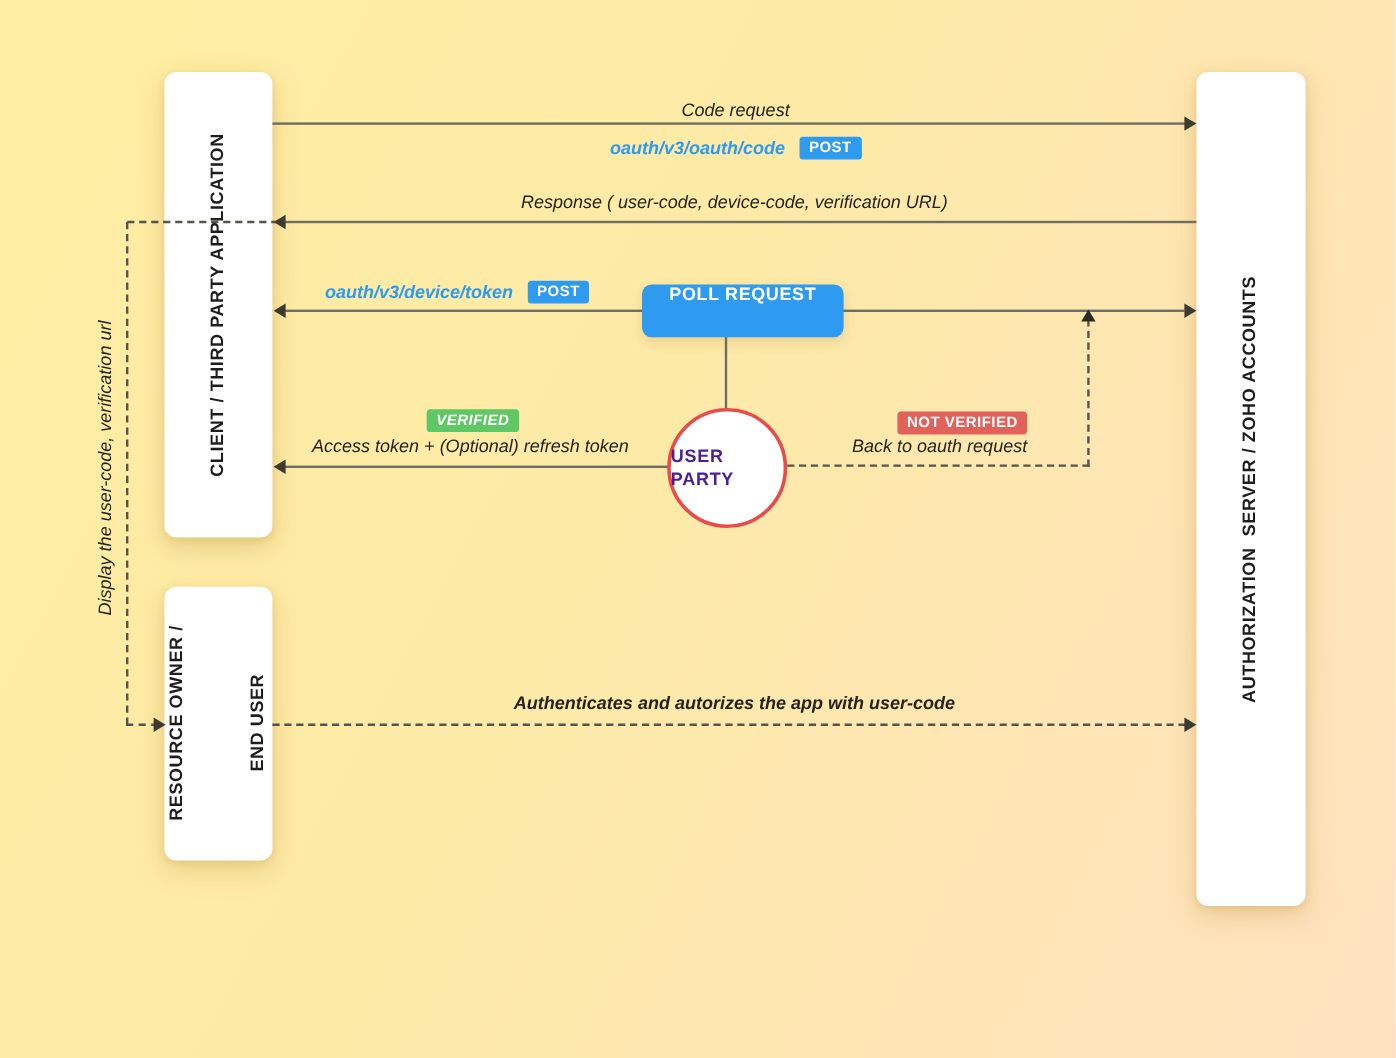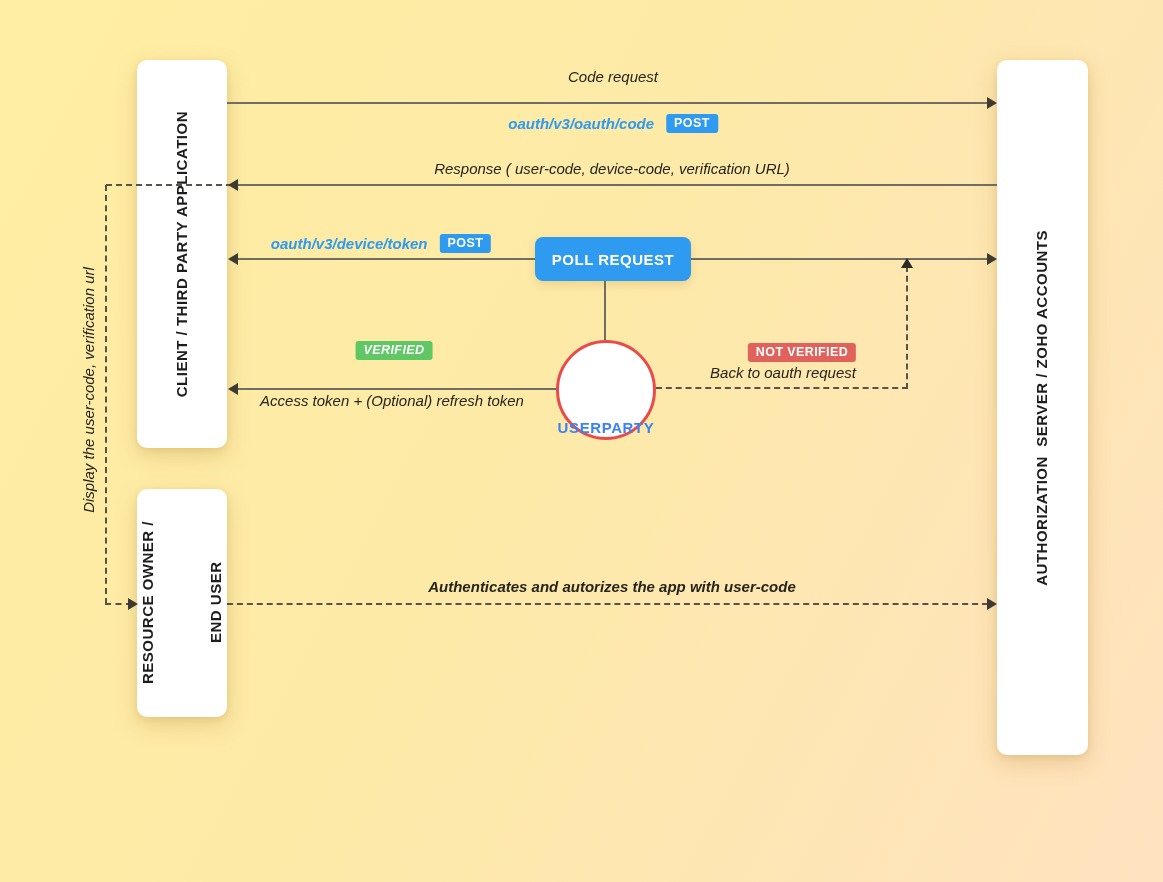--- a/index.html
+++ b/index.html
@@ -30,32 +30,32 @@
     letter-spacing: 0.5px;
     text-align: center;
     line-height: 1.5;
     white-space: pre;
   }
   .node-client { left:137px; top:60px;  width:90px; height:388px; }
   .node-ro     { left:137px; top:489px; width:90px; height:228px; }
   .node-auth   { left:997px; top:60px;  width:91px; height:695px; }
 
   .poll-box {
-    position: absolute; left:535px; top:237px; width:156px; height:44px;
+    position: absolute; left:535px; top:237px; width:168px; height:44px;
     background:#2e9af0; border-radius:8px;
-    display:flex; align-items:center; justify-content:center;
+    display:flex; justify-content:center;
     color:#fff; font-weight:700; font-size:15px; letter-spacing:0.5px;
     z-index:4;
     box-shadow: 0 4px 10px rgba(150,110,40,0.18);
   }
   .status-circle {
     position:absolute; left:556px; top:340px; width:94px; height:94px;
     background:#fff; border:3px solid #ea4b48; border-radius:50%;
-    display:flex; flex-direction:row; align-items:flex-end; justify-content:center;
-    font-size:15px; font-weight:600; color:#3b82f6; letter-spacing:0.6px; line-height:1.3;
+    display:flex; flex-direction:column; align-items:flex-start; justify-content:center;
+    font-size:15px; font-weight:600; color:#4c1d95; letter-spacing:0.6px; line-height:1.3;
     z-index:4;
   }
 
   
   .hline { position:absolute; height:2px; background:#6e6e62; z-index:3; }
   .vline { position:absolute; width:2px;  background:#6e6e62; z-index:3; }
   .hdash { position:absolute; height:0; border-top:2px dashed #56544a; z-index:5; }
   .vdash { position:absolute; width:0;  border-left:2px dashed #56544a; z-index:5; }
   .arr { position:absolute; width:0; height:0; z-index:6; }
   .arr-right { border-top:6px solid transparent; border-bottom:6px solid transparent; border-left:10px solid #3d3b31; }
@@ -114,21 +114,21 @@
       <div>END USER</div>
     </div>
   </div>
 
   <div class="node node-auth">
     <div class="vtitle">AUTHORIZATION  SERVER / ZOHO ACCOUNTS</div>
   </div>
 
   <div class="hline l-code"></div>
   <div class="arr arr-right" style="left:987px; top:97px;"></div>
-  <div class="lbl" style="left:613px; top:68px;">Code request</div>
+  <div class="lbl" style="left:613px; top:84px;">Code request</div>
   <div class="endpoint-row" style="left:613px; top:114px;">
     <span class="endpoint">oauth/v3/oauth/code</span>
     <span class="badge badge-post">POST</span>
   </div>
 
   <div class="hline l-response"></div>
   <div class="arr arr-left" style="left:228px; top:179px;"></div>
   <div class="hdash l-resp-dash"></div>
   <div class="lbl" style="left:612px; top:160px;">Response ( user-code, device-code, verification URL)</div>
 
@@ -145,21 +145,21 @@
 
   <div class="vline l-conn"></div>
   <div class="status-circle">
     <div>USER</div>
     <div>PARTY</div>
   </div>
 
   <div class="hline l-access"></div>
   <div class="arr arr-left" style="left:228px; top:383px;"></div>
   <div class="badge badge-green badge-abs" style="left:394px; top:341px;">VERIFIED</div>
-  <div class="lbl" style="left:392px; top:364px;margin-top:28px;">Access token + (Optional) refresh token</div>
+  <div class="lbl" style="left:392px; top:364px;">Access token + (Optional) refresh token</div>
 
   <div class="hdash l-nv-h"></div>
   <div class="vdash l-nv-v"></div>
   <div class="arr arr-up" style="left:901px; top:258px;"></div>
   <div class="badge badge-red badge-abs" style="left:802px; top:343px;">NOT VERIFIED</div>
   <div class="lbl" style="left:783px; top:364px;">Back to oauth request</div>
 
   <div class="vdash l-disp-v"></div>
   <div class="hdash l-disp-h"></div>
   <div class="arr arr-right" style="left:128px; top:598px;"></div>

